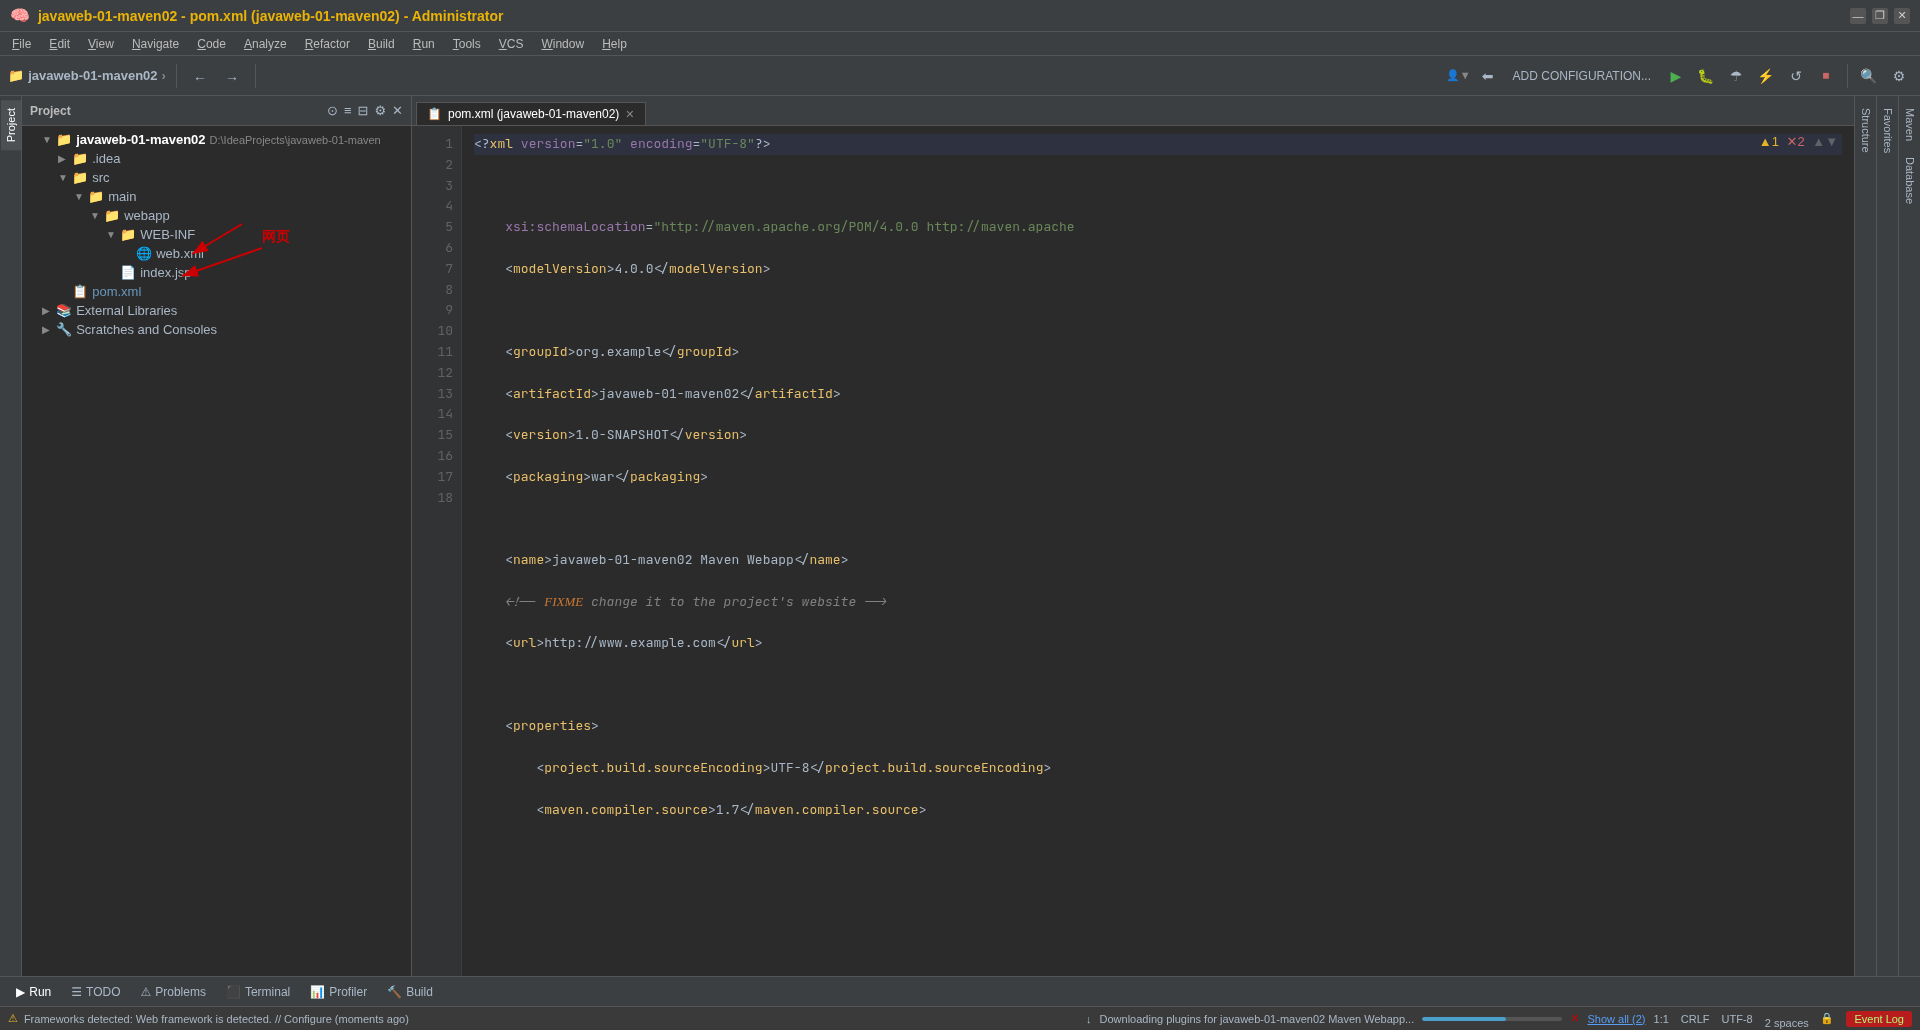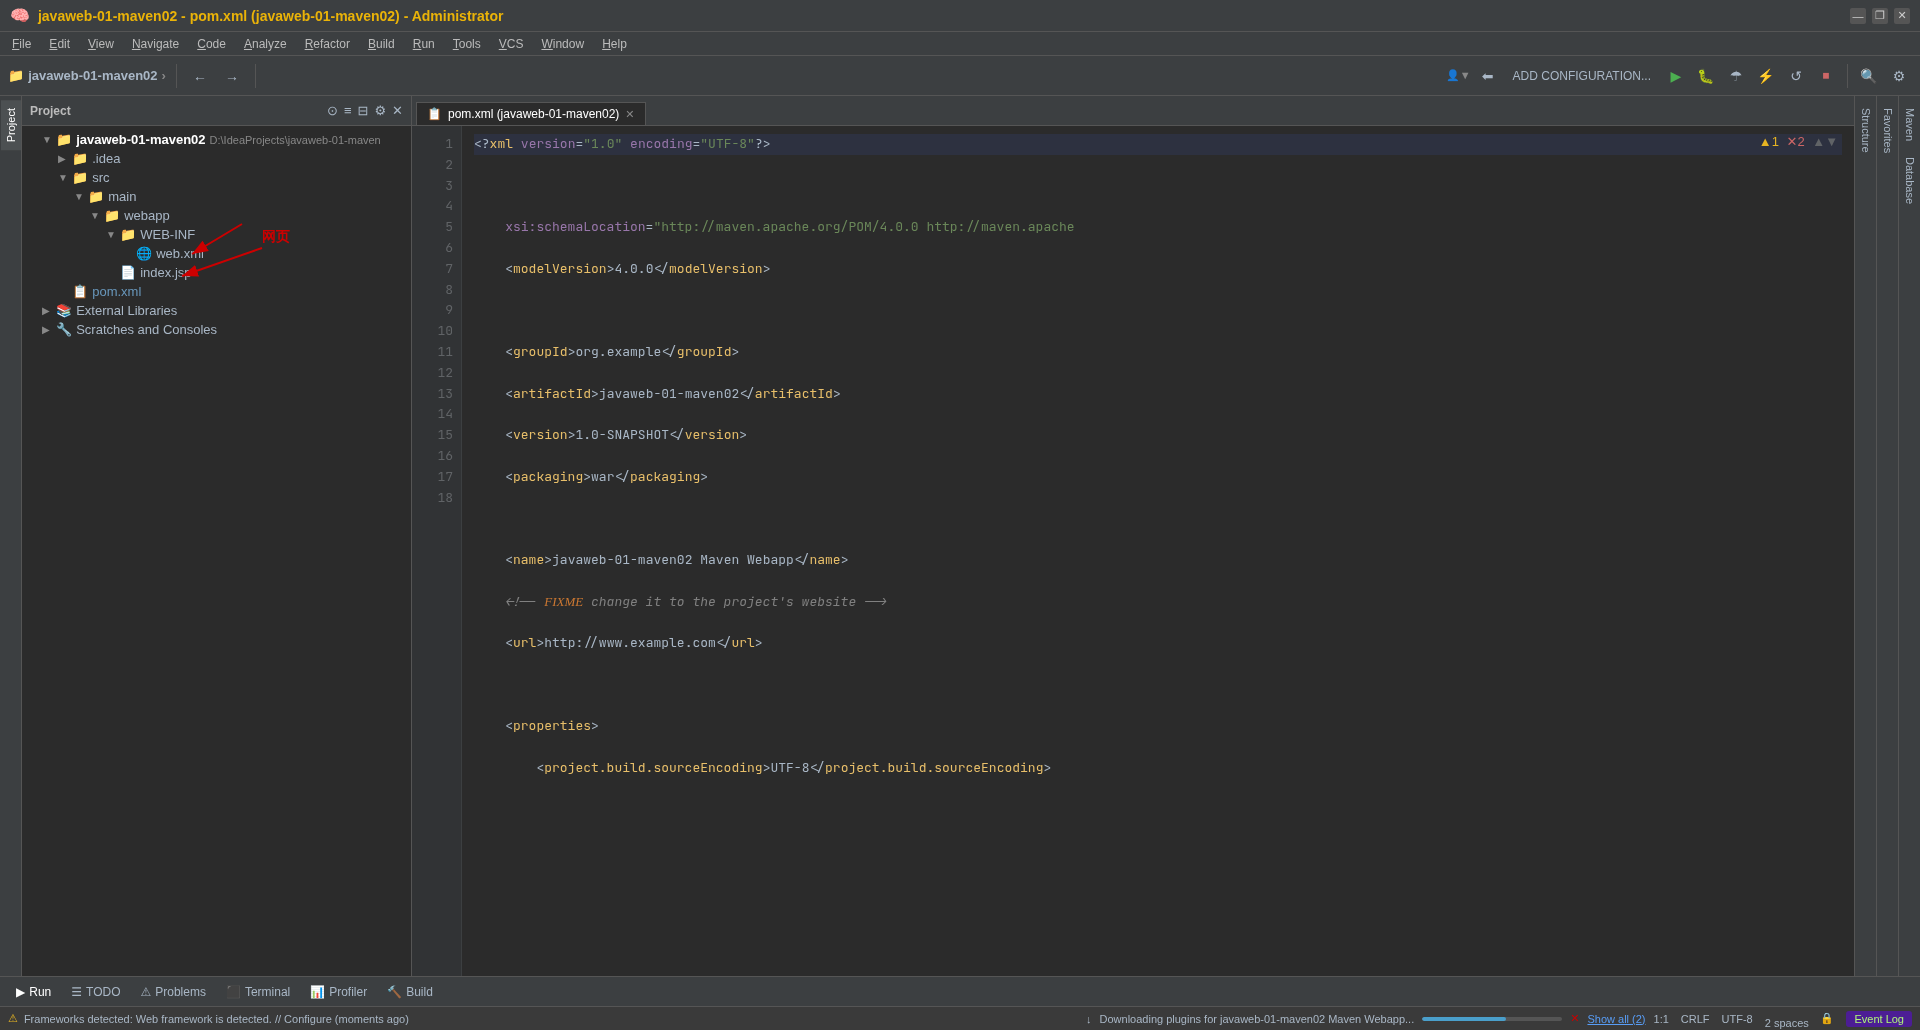--- a/index.html
+++ b/index.html
@@ -380,21 +380,21 @@
       border-radius: 2px;
       overflow: hidden;
     }
     .status-progress-bar {
       height: 100%;
       background: #4a9fcb;
       border-radius: 2px;
     }
     .status-link { color: #589df6; cursor: pointer; text-decoration: underline; }
     .status-error { color: #cc0000; cursor: pointer; }
-    .event-log { background: #4c1d95; color: #aff679; padding: 2px 8px; border-radius: 3px; cursor: pointer; font-size: 11px; }
+    .event-log { background: #b91c1c; color: #aff679; padding: 2px 8px; border-radius: 3px; cursor: pointer; font-size: 11px; }
 
     #project-panel {
       position: relative;
     }
   </style>
 </head>
 <body>
 
 <div id="title-bar">
   <div id="title-bar-left">
@@ -633,20 +633,21 @@
 <span class="line">    <span class="xml-bracket">&lt;</span><span class="xml-tag">artifactId</span><span class="xml-bracket">&gt;</span><span class="xml-text">javaweb-01-maven02</span><span class="xml-bracket">&lt;/</span><span class="xml-tag">artifactId</span><span class="xml-bracket">&gt;</span></span>
 <span class="line">    <span class="xml-bracket">&lt;</span><span class="xml-tag">version</span><span class="xml-bracket">&gt;</span><span class="xml-text">1.0-SNAPSHOT</span><span class="xml-bracket">&lt;/</span><span class="xml-tag">version</span><span class="xml-bracket">&gt;</span></span>
 <span class="line">    <span class="xml-bracket">&lt;</span><span class="xml-tag">packaging</span><span class="xml-bracket">&gt;</span><span class="xml-text">war</span><span class="xml-bracket">&lt;/</span><span class="xml-tag">packaging</span><span class="xml-bracket">&gt;</span></span>
 <span class="line"></span>
 <span class="line">    <span class="xml-bracket">&lt;</span><span class="xml-tag">name</span><span class="xml-bracket">&gt;</span><span class="xml-text">javaweb-01-maven02 Maven Webapp</span><span class="xml-bracket">&lt;/</span><span class="xml-tag">name</span><span class="xml-bracket">&gt;</span></span>
 <span class="line">    <span class="xml-comment">&lt;!-- </span><span class="xml-comment-keyword">FIXME</span><span class="xml-comment"> change it to the project's website </span><span class="xml-comment">--&gt;</span></span>
 <span class="line">    <span class="xml-bracket">&lt;</span><span class="xml-tag">url</span><span class="xml-bracket">&gt;</span><span class="xml-text">http://www.example.com</span><span class="xml-bracket">&lt;/</span><span class="xml-tag">url</span><span class="xml-bracket">&gt;</span></span>
 <span class="line"></span>
 <span class="line">    <span class="xml-bracket">&lt;</span><span class="xml-tag">properties</span><span class="xml-bracket">&gt;</span></span>
 <span class="line">        <span class="xml-bracket">&lt;</span><span class="xml-tag">project.build.sourceEncoding</span><span class="xml-bracket">&gt;</span><span class="xml-text">UTF-8</span><span class="xml-bracket">&lt;/</span><span class="xml-tag">project.build.sourceEncoding</span><span class="xml-bracket">&gt;</span></span>
+<span class="line">        <span class="xml-bracket">&lt;</span><span class="xml-tag">maven.compiler.source</span><span class="xml-bracket">&gt;</span><span class="xml-text">1.7</span><span class="xml-bracket">&lt;/</span><span class="xml-tag">maven.compiler.source</span><span class="xml-bracket">&gt;</span></span>
 </div>
 
       <div id="scroll-indicator">
         <span style="color:#e6b422;">▲1</span>
         <span style="color:#cc6666;margin-left:4px;">✕2</span>
         <span style="margin-left:4px;cursor:pointer;">▲▼</span>
       </div>
     </div>
   </div>
 

